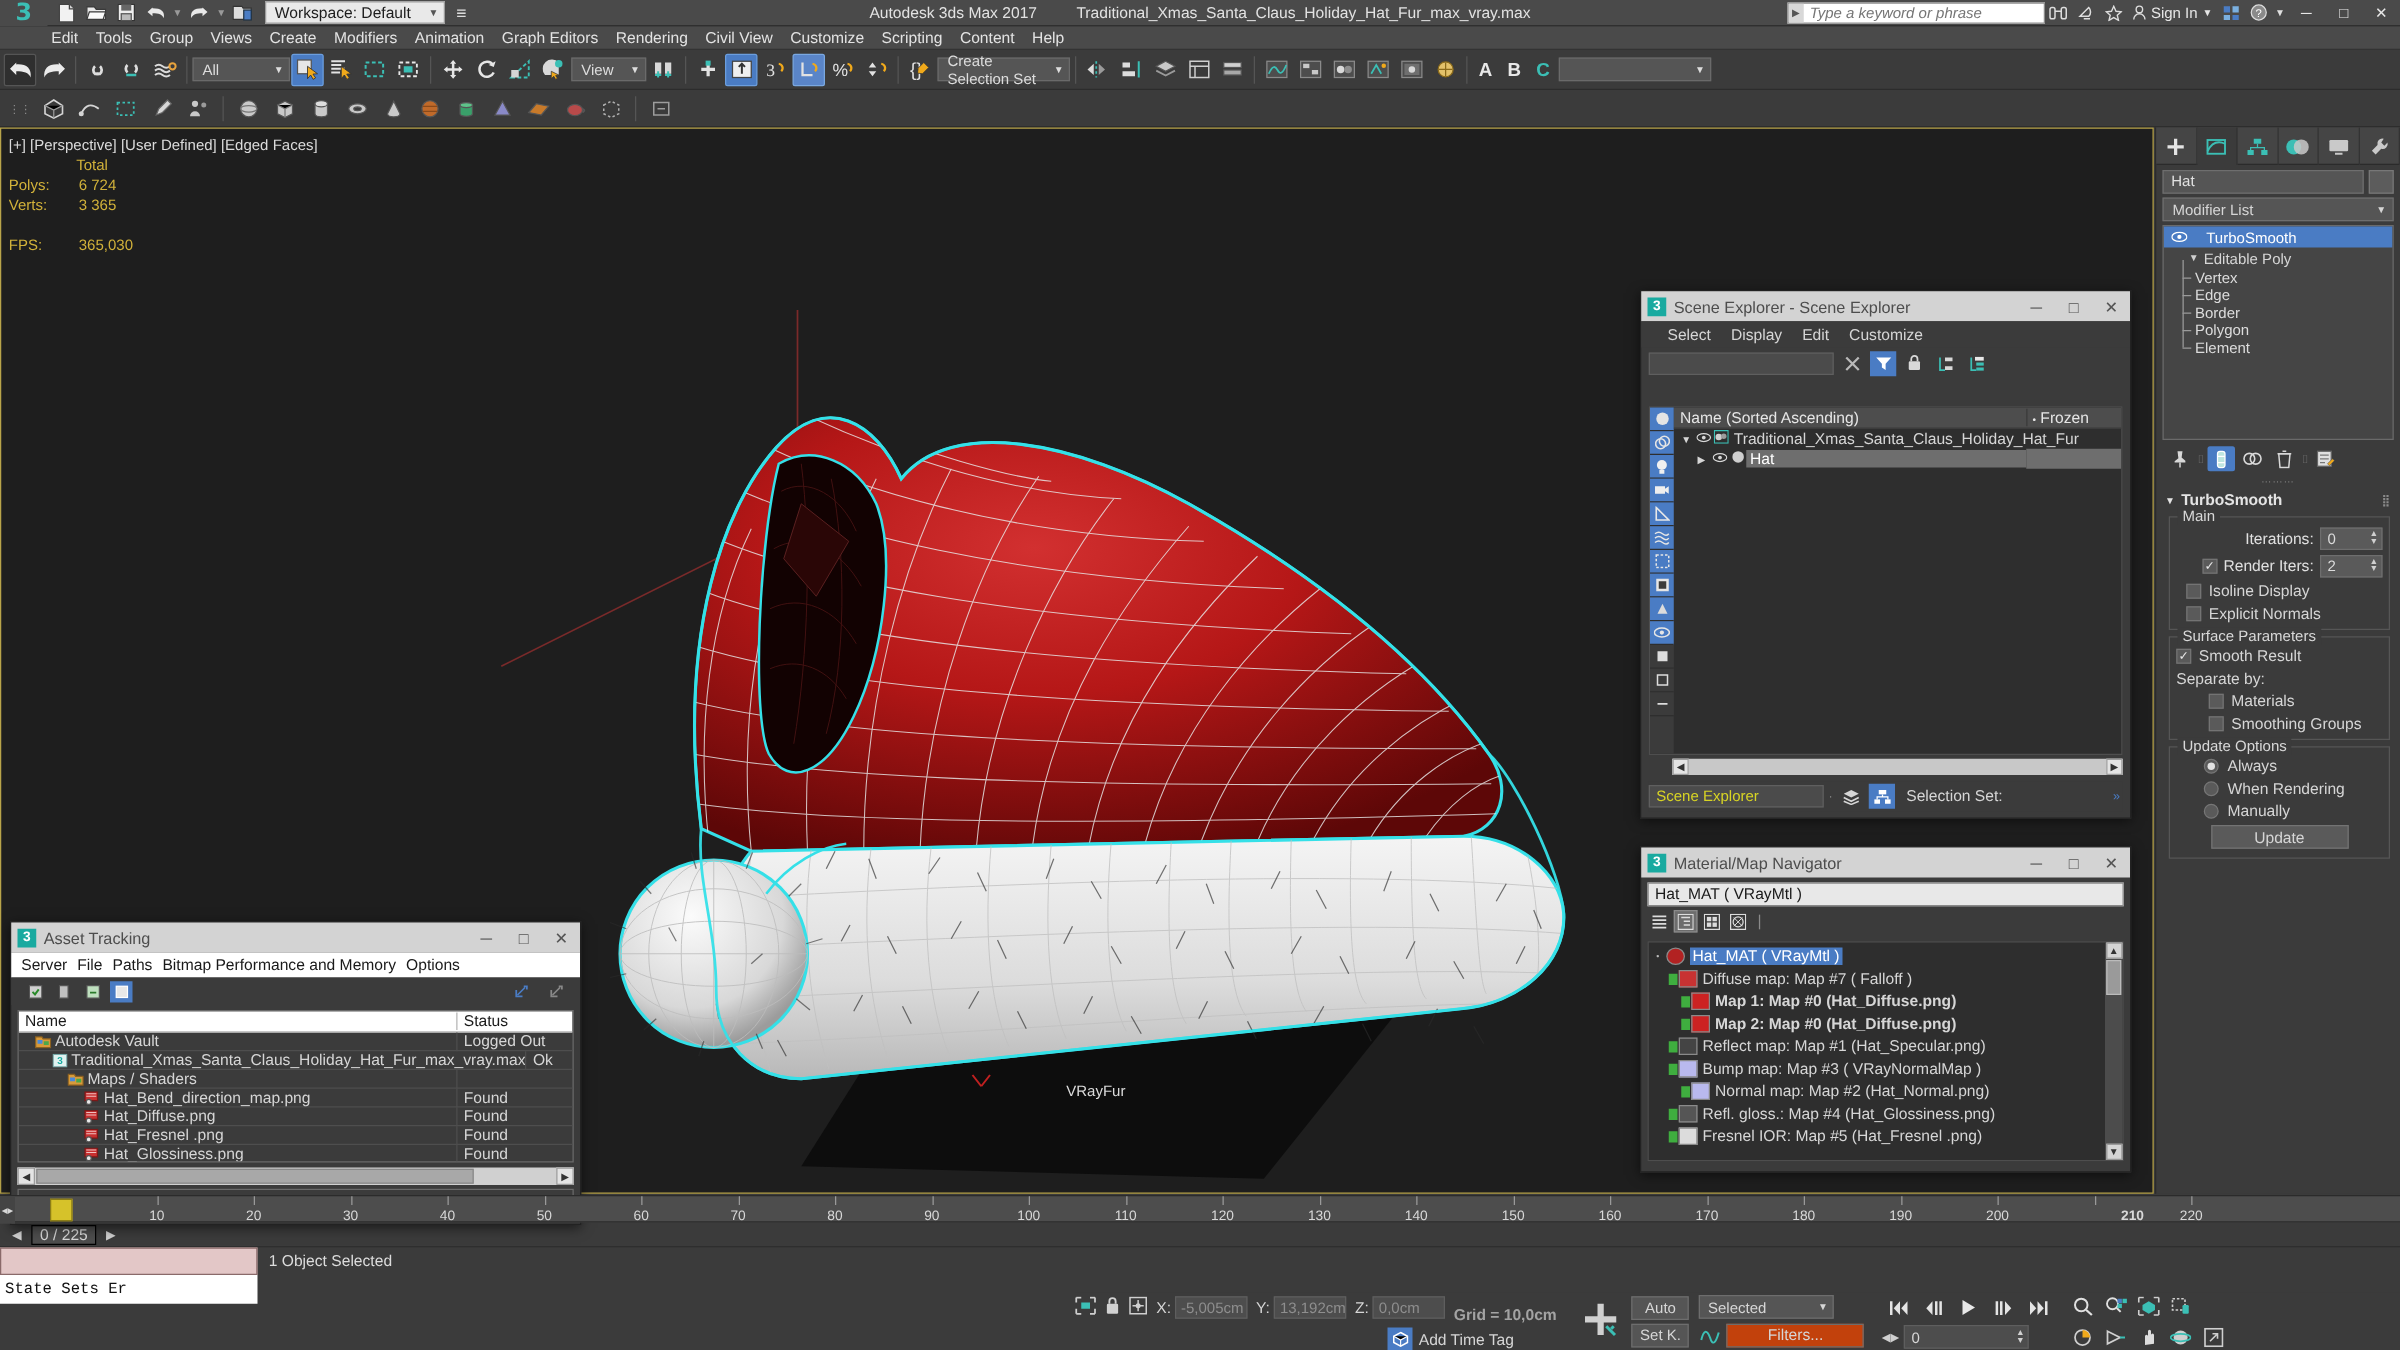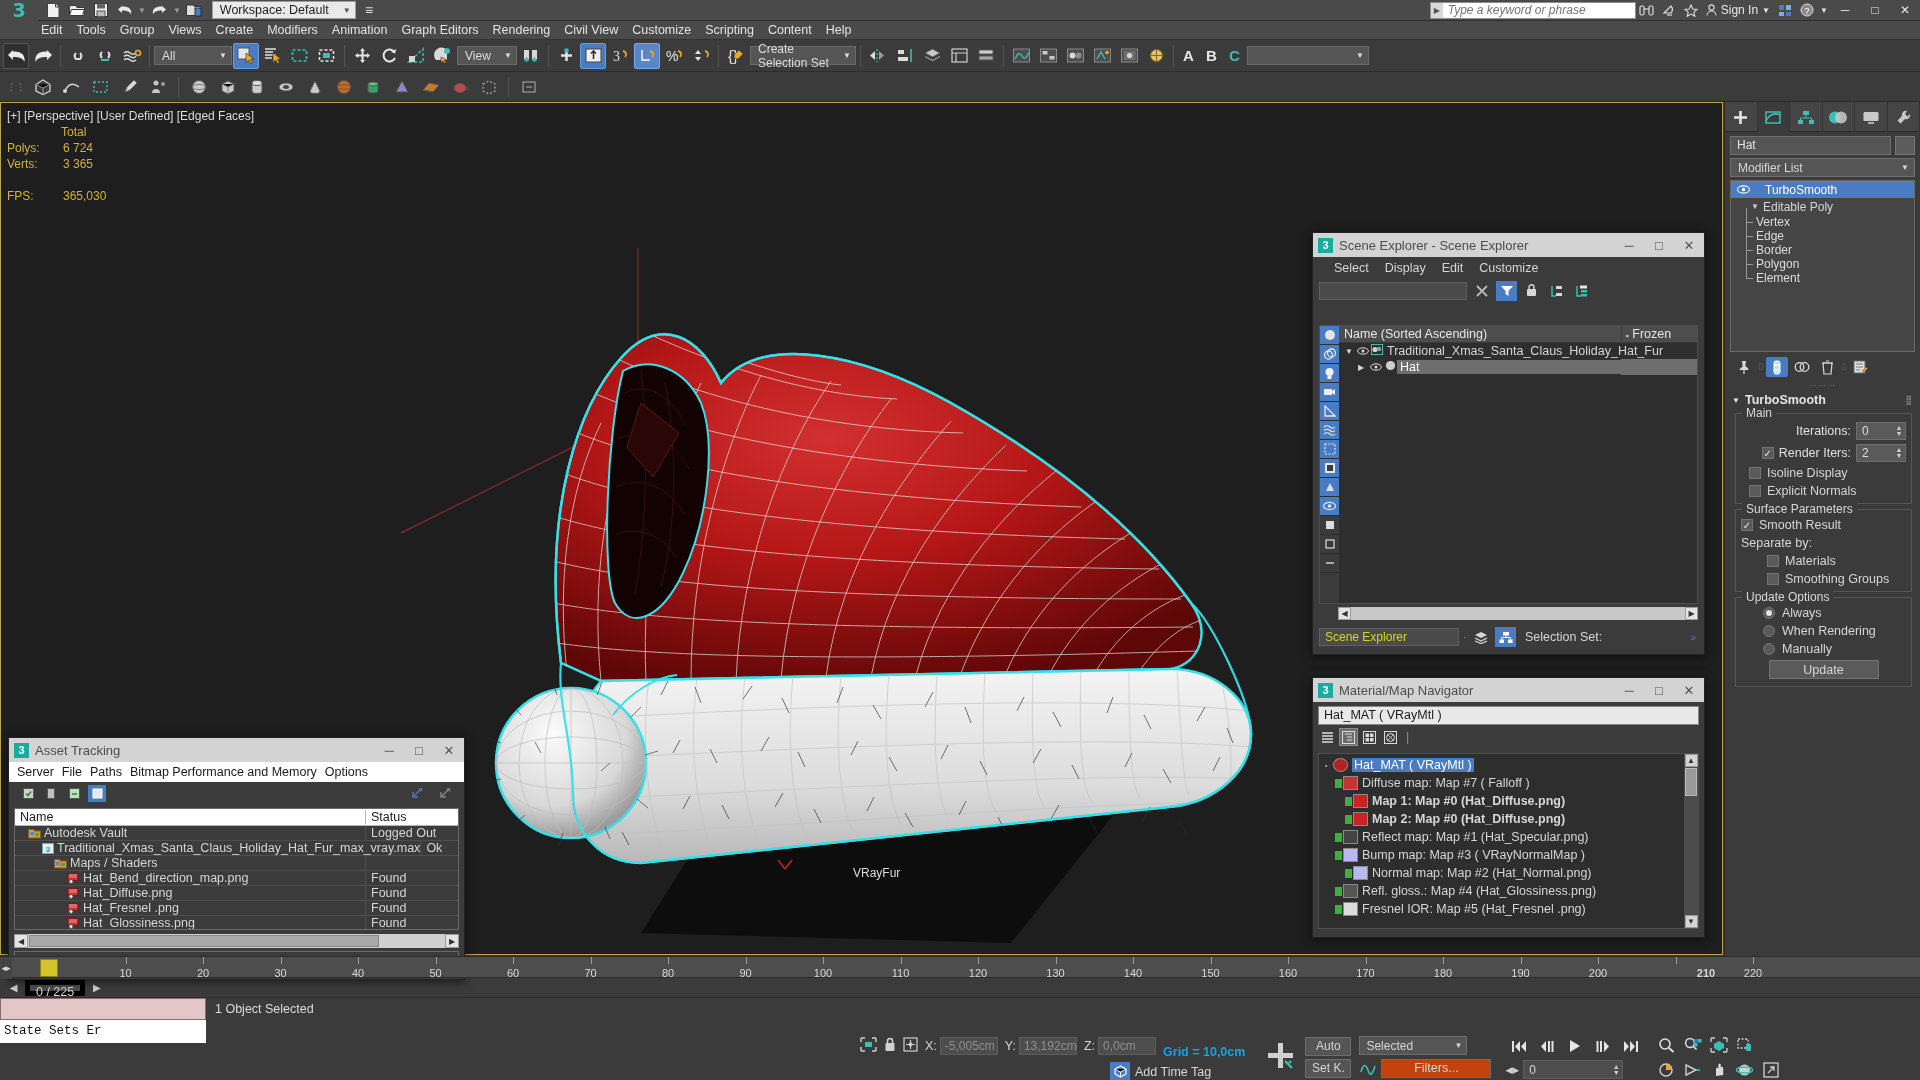--- a/index.html
+++ b/index.html
@@ -250,21 +250,21 @@
      font-family:"Liberation Mono", monospace; line-height:23px;}
   .prompt { flex:1; }
   .prompt .l1 { height:23px; font-size:12.5px; color:#dcdcdc; padding-left:9px; line-height:23px;}
   .prompt .l2 { height:23px; font-size:12.5px; color:#dcdcdc; padding-left:9px; line-height:23px;}
 
   .botbar { position:absolute; left:0; right:0; bottom:0; height:46px; background:#3b3b3b;
      display:flex; align-items:center; }
   .coordfld { display:flex; align-items:center; gap:3px; font-size:12.5px; }
   .coordfld .box { width:58px; height:18px; background:#4d4d4d; border:1px solid #5e5e5e;
      color:#8e8e8e; font-size:12px; padding-left:4px; line-height:16px;}
-  .gridlbl { font-size:12.5px; color:#0ea5e9; font-weight:bold;margin-top:12px; }
+  .gridlbl { font-size:12.5px; color:#a3a3a3; font-weight:bold;margin-top:12px; }
   .keybtn { width:46px; height:19px; background:#555; border:1px solid #6d6d6d; font-size:12px;
      display:flex; align-items:center; justify-content:center; }
   .seldd { width:108px; height:19px; background:#555; border:1px solid #6d6d6d; font-size:12px;
      display:flex; align-items:center; justify-content:space-between; padding:0 4px 0 6px;}
   .filtbtn { width:110px; height:19px; background:#c2410c; border:1px solid #6d6d6d; font-size:12.5px;
      display:flex; align-items:center; justify-content:center;}
   .navic { width:25px; height:22px; display:flex; align-items:center; justify-content:center; }
   .playic { width:27px; height:22px; display:flex; align-items:center; justify-content:center;
      color:#e4e4e4; font-size:13px;}
   .fspin { width:100px; height:19px; background:#4d4d4d; border:1px solid #5e5e5e; display:flex;
@@ -317,20 +317,24 @@
       <svg width="16" height="14" viewBox="0 0 16 14">
           <path d="M0.5 2h7l1 1.5h6.5v9h-14.5z" fill="#ddd" stroke="#333"></path>
           <rect x="9" y="5" width="6" height="8" fill="#4a7cc4" stroke="#234"></rect>
         </svg>
     </div>
     <div class="wsbox">
       <span>Workspace: Default</span>
       <span class="arr">▼</span>
     </div>
     <div class="qicon">≡</div>
+  </div>
+  <div class="titletext">
+    <span>Autodesk 3ds Max 2017</span>
+    <span>Traditional_Xmas_Santa_Claus_Holiday_Hat_Fur_max_vray.max</span>
   </div>
   <div class="tbright">
     <div class="searchbox">
       <div class="pre">▶</div>
       <input type="text" placeholder="Type a keyword or phrase" style="">
     </div>
     <div class="tbicon">
       <svg width="15" height="13" viewBox="0 0 15 13">
           <rect x="1" y="2" width="4" height="9" rx="1.5" fill="none" stroke="#ddd" stroke-width="1.2"></rect>
           <rect x="10" y="2" width="4" height="9" rx="1.5" fill="none" stroke="#ddd" stroke-width="1.2"></rect>
@@ -1621,21 +1625,21 @@
       <div class="tl-tickline" style="left: 1675.5px;"></div>
       <div class="tl-tick" style="left: 1753px;">220</div>
       <div class="tl-tickline" style="left: 1753px;"></div>
     </div>
   <div class="tl-slider"></div>
 </div>
 
 <div class="trackbar">
   <div style="display:flex;align-items:center;gap:4px">
     <div class="tbk">◀</div>
-    <div style="font-size:12.5px;padding:0 6px;border:5px solid #000000;background:#4d4d4d;height:16px;line-height:14px">0 / 225</div>
+    <div style="font-size:12.5px;padding:0 6px;border:1px solid #000000;background:#4d4d4d;height:16px;line-height:14px">0 / 225</div>
     <div class="tbk">▶</div>
   </div>
 </div>
 
 <div class="statusarea">
   <div class="statesets">
     <div class="ss-pink"></div>
     <div class="ss-lbl">State Sets Er</div>
   </div>
   <div class="prompt">

